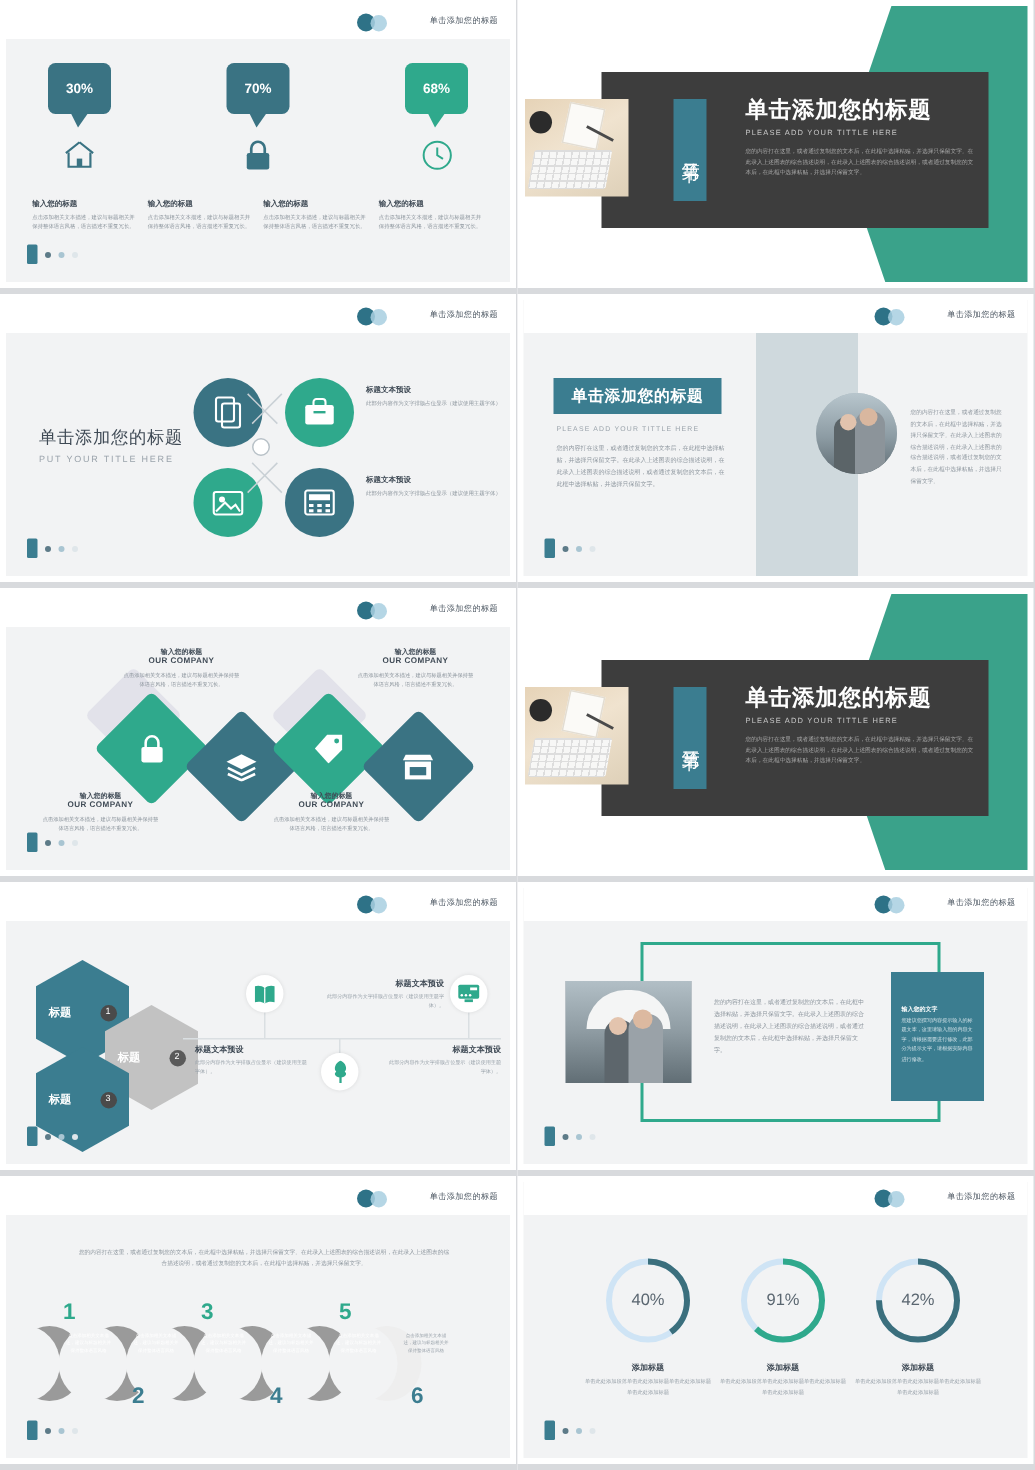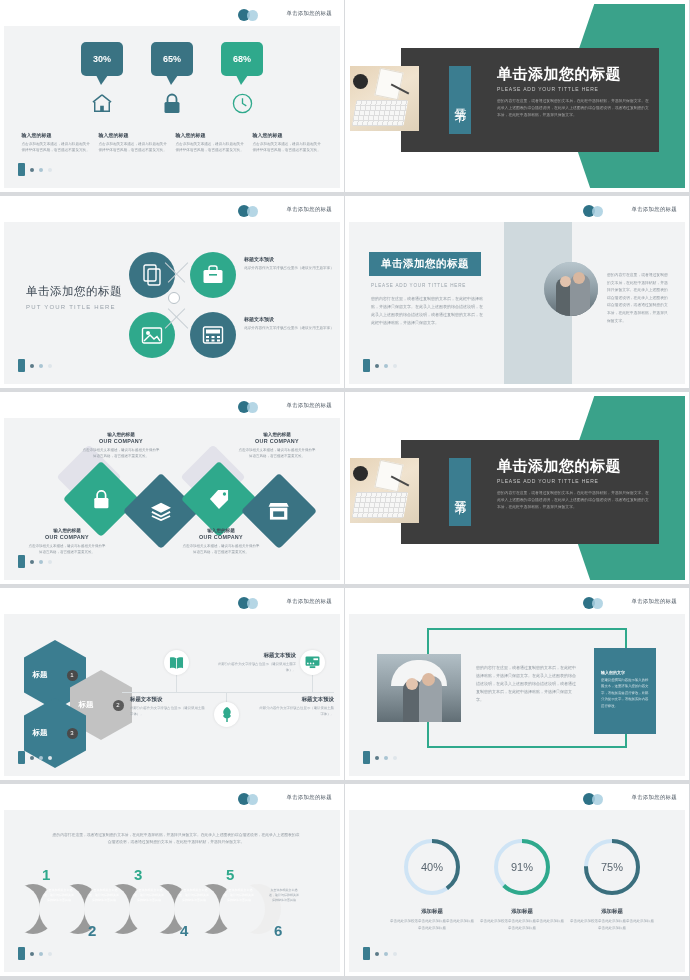--- a/index.html
+++ b/index.html
@@ -23,21 +23,21 @@
 
   
   .pager { position: absolute; left: 14px; bottom: 12px; display: flex; align-items: center; gap: 5px; z-index: 20; }
   .pager .bar { width: 7px; height: 13px; background: #3b7d90; border-radius: 1px; }
   .pager .d { width: 4px; height: 4px; border-radius: 50%; }
   .pager .d1 { background: #5d7b88; }
   .pager .d2 { background: #a9c5d2; }
   .pager .d3 { background: #dfe6ea; }
 
   
-  .pins { position: absolute; top: 38px; left: 0; right: 0; display: flex; justify-content: center; padding: 0 14px; }
+  .pins { position: absolute; top: 38px; left: 0; right: 0; display: flex; justify-content: space-between; padding: 0 14px; }
   .pin-col { width: 70px; text-align: center; }
   .pin { position: relative; width: 42px; height: 34px; border-radius: 5px; margin: 0 auto; display: flex; align-items: center; justify-content: center; color: #fff; font-size: 9px; font-weight: bold; }
   .pin::after { content:""; position: absolute; left: 15px; bottom: -9px; width: 0; height: 0; border-left: 5px solid transparent; border-right: 7px solid transparent; border-top: 10px solid currentColor; }
   .pin.teal { background: #3a7383; color-scheme: light; }
   .pin.teal::after { border-top-color: #3a7383; }
   .pin.green { background: #2fa98c; }
   .pin.green::after { border-top-color: #2fa98c; }
   .pin-icon { margin-top: 14px; height: 26px; display: flex; align-items: center; justify-content: center; }
   .blk { position: absolute; top: 128px; left: 0; right: 0; display: flex; justify-content: space-around; padding: 0 14px; }
   .blk-col { width: 70px; }
@@ -170,21 +170,21 @@
           <div class="pin teal">30%</div>
           <div class="pin-icon">
             <svg width="22" height="20" viewBox="0 0 24 22">
                 <path d="M12 2 L22 10 M12 2 L2 10" stroke="#3a7383" stroke-width="1.6" fill="none"></path>
                 <path d="M4 9.5 V20 H20 V9.5" stroke="#3a7383" stroke-width="1.6" fill="none"></path>
                 <rect x="10" y="14" width="4" height="6" fill="#3a7383"></rect>
               </svg>
           </div>
         </div>
         <div class="pin-col">
-          <div class="pin teal">65%</div>
+          <div class="pin teal">70%</div>
           <div class="pin-icon">
             <svg width="18" height="21" viewBox="0 0 18 21">
                 <path d="M4.5 9 V6 a4.5 4.5 0 0 1 9 0 V9" stroke="#3a7383" stroke-width="1.8" fill="none"></path>
                 <rect x="1.5" y="9" width="15" height="11" rx="1.5" fill="#3a7383"></rect>
               </svg>
           </div>
         </div>
         <div class="pin-col">
           <div class="pin green">68%</div>
           <div class="pin-icon">
@@ -618,21 +618,21 @@
           <circle cx="31" cy="31" r="26" fill="none" stroke="#cfe4f5" stroke-width="4"></circle>
           <circle class="arc" cx="31" cy="31" r="26" fill="none" stroke="#2fa98c" stroke-width="4" stroke-linecap="butt" transform="rotate(-90 31 31)" stroke-dasharray="101.28494715173494 62.077870834934316"></circle>
         </svg>
         <div class="val">91%</div>
       </div>
       <div class="don" style="left:232px; top:48px;">
         <svg width="62" height="62" viewBox="0 0 62 62">
           <circle cx="31" cy="31" r="26" fill="none" stroke="#cfe4f5" stroke-width="4"></circle>
           <circle class="arc" cx="31" cy="31" r="26" fill="none" stroke="#3b6f7d" stroke-width="4" stroke-linecap="butt" transform="rotate(-90 31 31)" stroke-dasharray="122.52211349000194 40.840704496667314"></circle>
         </svg>
-        <div class="val">75%</div>
+        <div class="val">42%</div>
       </div>
 
       <div class="don-lbl" style="left:40px; top:120px;">
         <div class="t">添加标题</div>
         <div class="b">单击此处添加段落单击此处添加标题单击此处添加标题单击此处添加标题</div>
       </div>
       <div class="don-lbl" style="left:130px; top:120px;">
         <div class="t">添加标题</div>
         <div class="b">单击此处添加段落单击此处添加标题单击此处添加标题单击此处添加标题</div>
       </div>

